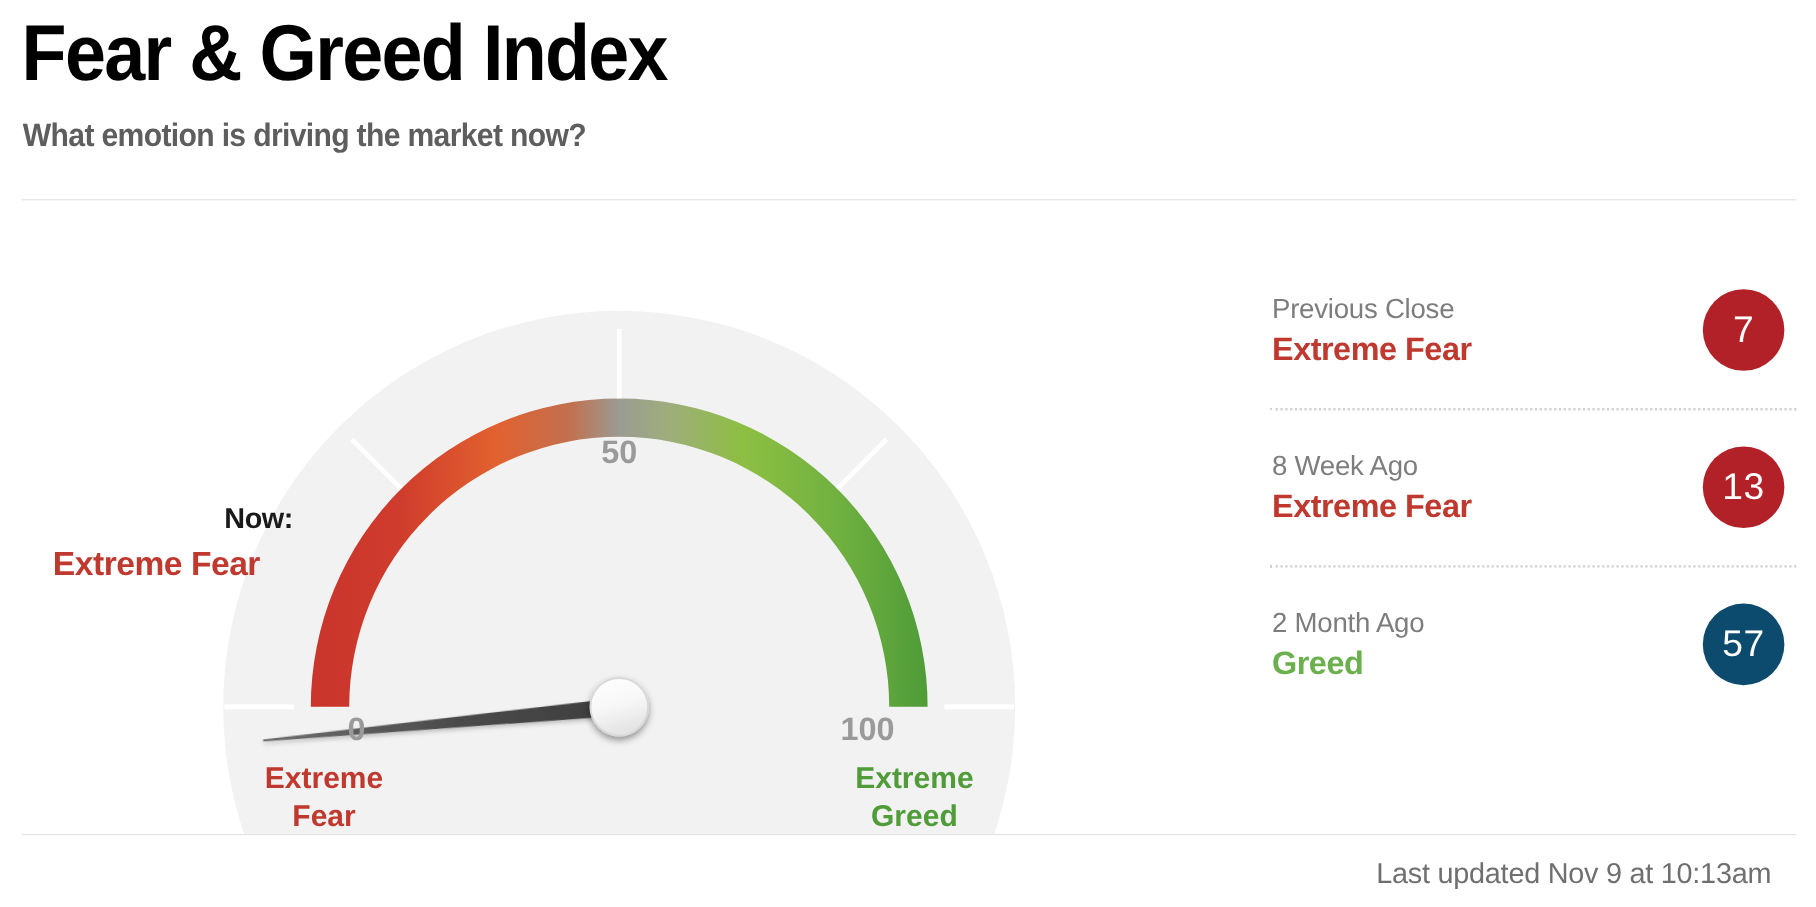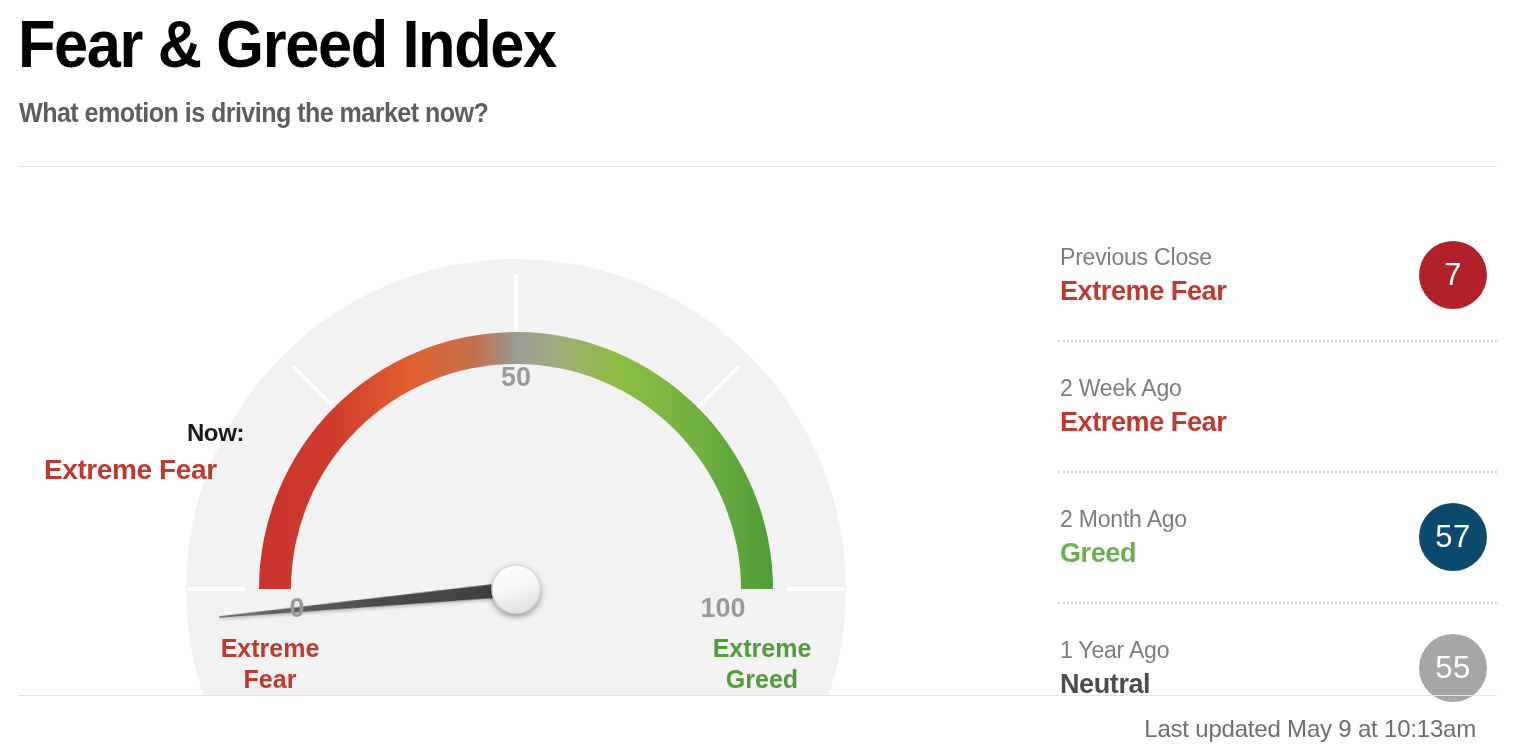--- a/index.html
+++ b/index.html
@@ -282,40 +282,34 @@
     <div class="history-row">
       <div class="history-text">
         <div class="history-label">Previous Close</div>
         <div class="history-value fear">Extreme Fear</div>
       </div>
       <div class="history-bubble" style="background:#b22028">7</div>
     </div>
 
     <div class="history-row">
       <div class="history-text">
-        <div class="history-label">2 Week Ago</div>
+        <div class="history-label">8 Week Ago</div>
         <div class="history-value fear">Extreme Fear</div>
       </div>
+      <div class="history-bubble" style="background:#b22028">13</div>
     </div>
 
     <div class="history-row">
       <div class="history-text">
         <div class="history-label">2 Month Ago</div>
         <div class="history-value greed">Greed</div>
       </div>
       <div class="history-bubble" style="background:#0c4a6e">57</div>
     </div>
 
-    <div class="history-row">
-      <div class="history-text">
-        <div class="history-label">1 Year Ago</div>
-        <div class="history-value neutral">Neutral</div>
-      </div>
-      <div class="history-bubble" style="background:#a6a6a6">55</div>
-    </div>
 
   </div>
 </div>
 
 <div class="footer">
   <div class="footer-rule"></div>
-  <div class="footer-text">Last updated May 9 at 10:13am</div>
+  <div class="footer-text">Last updated Nov 9 at 10:13am</div>
 </div>
 
 </body></html>

